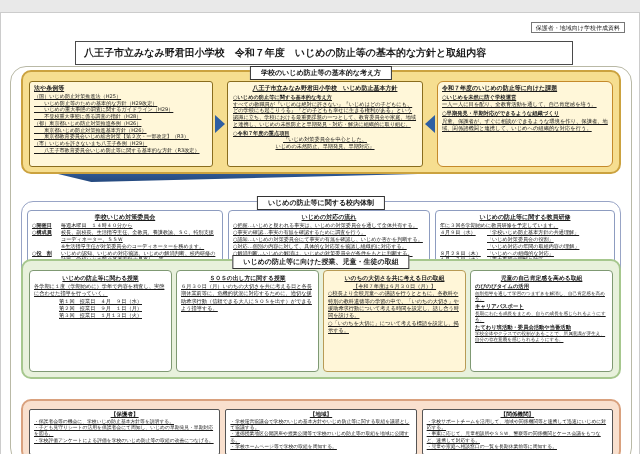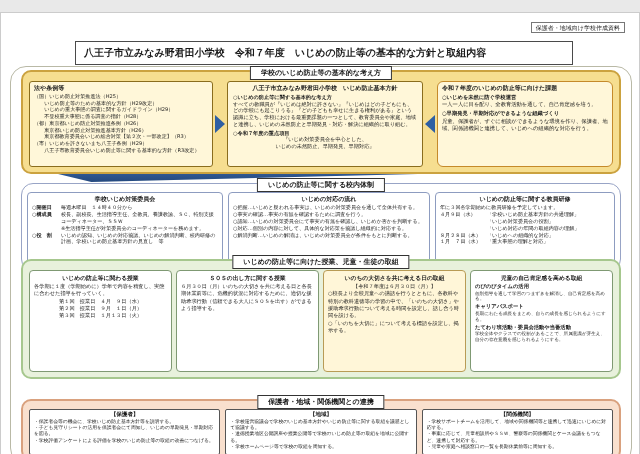--- a/index.html
+++ b/index.html
@@ -8,40 +8,40 @@
         border:1px solid #cccccc;box-sizing:border-box;}
   .corner{position:absolute;top:9px;right:14px;font-size:6px;line-height:1.2;
           border:1px solid #777;background:#fff;padding:1px 4px;z-index:6;}
   .title-box{position:absolute;top:28px;left:74px;width:480px;border:1.5px solid #4a4a4a;
           background:#fff;font-size:10px;font-weight:bold;padding:4px 8px;z-index:6;white-space:nowrap;}
   .outer-frame{position:absolute;top:53px;left:9px;width:620px;height:396px;
           border:1.5px solid #b9b9a6;border-radius:16px;z-index:0;}
   .swoosh{position:absolute;top:149px;left:55px;width:505px;height:20px;z-index:1;
           background:linear-gradient(180deg,#3f6cae,#24497e);
           clip-path:polygon(0 58%,100% 0,100% 42%,7% 100%);}
-  .sec{position:absolute;left:20px;width:600px;border-radius:10px;z-index:3;box-sizing:border-box;}
+  .sec{position:absolute;left:20px;width:600px;border-radius:10px;z-index:3;box-sizing:border-box;text-decoration:underline;}
   .banner{position:absolute;top:-6px;left:50%;transform:translateX(-50%);background:#fff;
           border:1px solid #333;font-size:7px;font-weight:bold;padding:1px 10px;
           white-space:nowrap;z-index:5;}
   .row{display:flex;align-items:stretch;box-sizing:border-box;height:100%;}
   .sec1{top:57px;height:104px;background:#F6DE90;border:2px solid #CBA23F;}
   .sec1 .row{padding:9px 6px 5px;gap:2px;}
   .box{background:#FFF7D9;border:1.2px solid #8a6d1d;border-radius:3px;box-sizing:border-box;
        overflow:hidden;padding:2px 4px;}
   .law{flex:0 0 184px;font-size:5.1px;line-height:1.32;}
   .policy{flex:1;font-size:5.2px;line-height:1.3;padding:2px 5px;}
   .issues{flex:0 0 176px;font-size:5.3px;line-height:1.35;border-color:#C58A2A;border-radius:6px;}
   .bt{font-size:6px;font-weight:bold;margin-bottom:1px;}
   .bt.c{text-align:center;}
   .hline{font-weight:bold;margin-top:2px;}
   .ctr{text-align:center;}
   .arr{width:0;height:0;align-self:center;flex:0 0 auto;}
   .arr.r{border-top:9px solid transparent;border-bottom:9px solid transparent;border-left:10px solid #2E5FA3;}
   .arr.l{border-top:9px solid transparent;border-bottom:9px solid transparent;border-right:10px solid #2E5FA3;}
-  .sec2{top:170px;height:88px;background:#ffffff;border:1.5px solid #98A4C6;border-radius:12px;}
+  .sec2{top:188px;height:88px;background:#ffffff;border:1.5px solid #98A4C6;border-radius:12px;}
   .sec2 .row{padding:8px 5px 4px;gap:5px;}
   .panel{background:#fff;border:1.2px solid #8d9cc0;border-radius:4px;box-sizing:border-box;
          overflow:hidden;padding:2px 4px;font-size:5.1px;line-height:1.35;}
   .committee{flex:0 0 196px;}
   .flowp{flex:1;}
   .trainp{flex:0 0 180px;}
   .crow{display:flex;gap:3px;}
   .clab{flex:0 0 26px;font-weight:bold;white-space:nowrap;}
   .trow{display:flex;gap:3px;}
   .tdate{flex:0 0 44px;white-space:nowrap;}
@@ -182,21 +182,20 @@
         <div class="desc">個別指導を通して学習のつまずきを解消し、自己肯定感を高める。</div>
         <div class="head">キャリアパスポート</div>
         <div class="desc">長期にわたる成長をまとめ、自らの成長を感じられるようにする。</div>
         <div class="head">たてわり班活動・委員会活動や当番活動</div>
         <div class="desc">学校全体やクラスでの役割があることで、所属意識が芽生え、自分の存在意義を感じられるようにする。</div>
       </div>
     </div>
   </section>
 
   <section class="sec sec4">
-    <div class="banner">保護者・地域・関係機関との連携</div>
     <div class="row">
       <div class="obox">
         <div class="bt">【保護者】</div>
         <div>・保護者会等の機会に、学校いじめ防止基本方針等を説明する。</div>
         <div>・子ども見守りシートの活用を保護者会にて周知し、いじめの早期発見・早期対応を図る。</div>
         <div>・学校評価アンケートによる評価を学校のいじめ防止等の取組の改善につなげる。</div>
       </div>
       <div class="obox">
         <div class="bt">【地域】</div>
         <div>・学校運営協議会で学校のいじめ基本方針やいじめ防止等に関する取組を議題として協議する。</div>

